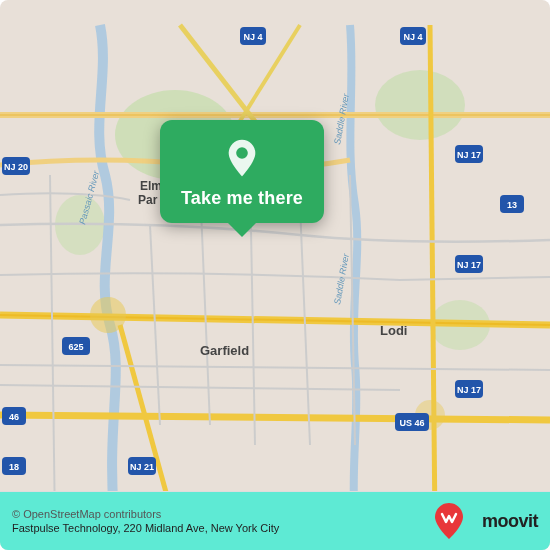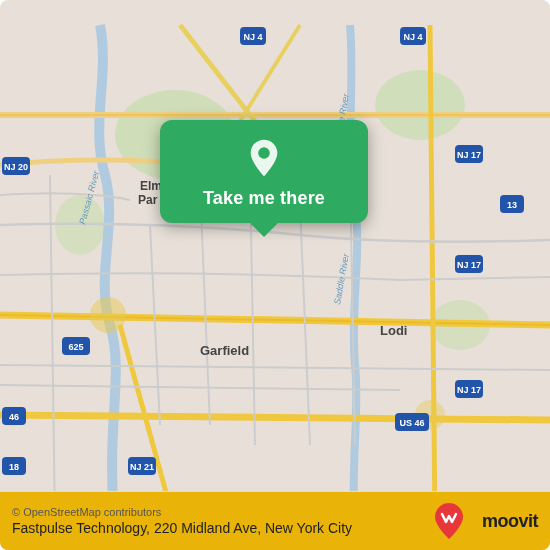--- a/index.html
+++ b/index.html
@@ -26,21 +26,21 @@
       position: absolute;
       top: 0; left: 0;
       width: 100%; height: 100%;
     }
 
     
     #popup-card {
       position: absolute;
       top: 120px;
       left: 160px;
-      width: 208px;
+      width: 164px;
       background: #2eab60;
       border-radius: 12px;
       padding: 18px 16px 14px 16px;
       display: flex;
       flex-direction: column;
       align-items: center;
       box-shadow: 0 4px 16px rgba(0,0,0,0.35);
       z-index: 10;
     }
 
@@ -69,41 +69,41 @@
       border-right: 14px solid transparent;
       border-top: 14px solid #2eab60;
     }
 
     
     #bottom-bar {
       position: absolute;
       bottom: 0;
       left: 0;
       width: 100%;
-      background: #eab308;
+      background: #5eead4;
       border-top: 1px solid #ddd;
       padding: 10px 12px 10px 12px;
       display: flex;
       align-items: center;
       justify-content: space-between;
       z-index: 20;
     }
 
     #bottom-left {
       display: flex;
       flex-direction: column;
     }
 
     #osm-credit {
       font-size: 11px;
       color: #555;
     }
 
     #location-text {
-      font-size: 14px;
+      font-size: 11px;
       color: #222;
       font-weight: 500;
       margin-top: 2px;
     }
 
     #moovit-logo {
       display: flex;
       align-items: center;
       gap: 17px;
     }

